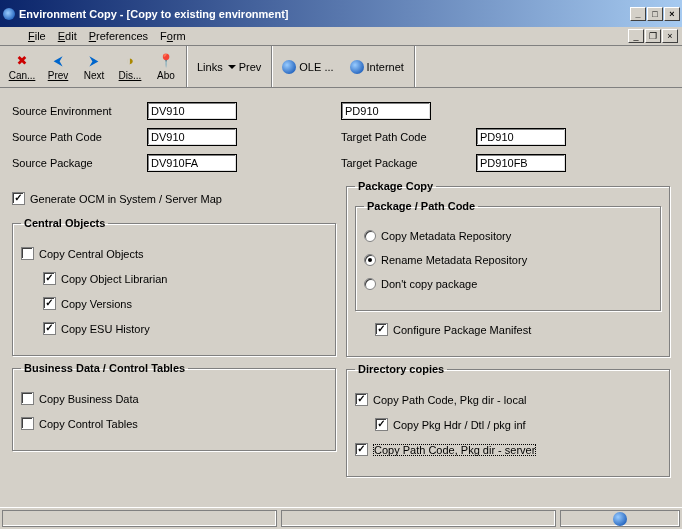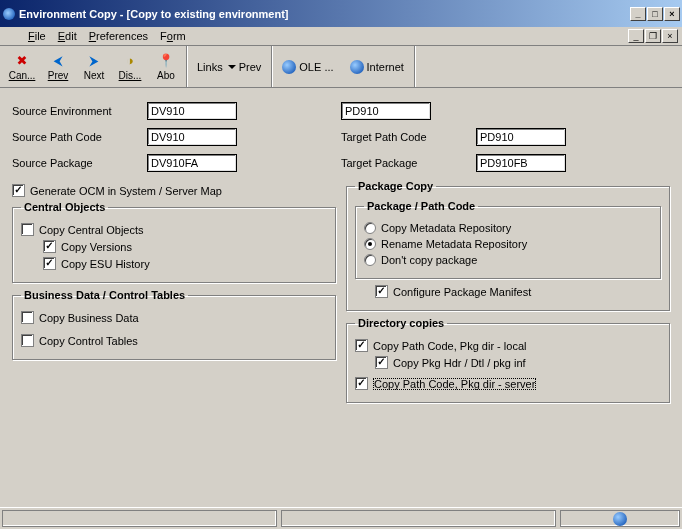--- a/index.html
+++ b/index.html
@@ -68,21 +68,21 @@
     position: relative;
   }
   .row { display:flex; }
   .col { flex:1; }
   .field-row { display:flex; align-items:center; margin: 4px 0 8px 0; }
   .field-label { width: 135px; }
   .text-input {
     background:#fff; border:1px solid #000; box-shadow: inset -1px -1px 0 #dfdfdf, inset 1px 1px 0 #808080;
     height:18px; padding:1px 3px; font: inherit; width: 90px;
   }
-  .checkbox-wrap { display:flex; align-items:center; gap:5px; margin: 4px 0; }
+  .checkbox-wrap { display:flex; align-items:center; gap:5px; margin: 12px 0; }
   .cb {
     width:13px; height:13px; background:#fff; border:1px solid #808080;
     box-shadow: inset -1px -1px 0 #fff, inset 1px 1px 0 #404040;
     display:flex; align-items:center; justify-content:center;
     font-size:10px; line-height:10px;
   }
   .cb.checked::after { content:"✓"; color:#000; font-weight:bold; position:relative; top:-1px;}
   .radio {
     width:12px; height:12px; border-radius:50%; background:#fff; border:1px solid #808080;
     box-shadow: inset -1px -1px 0 #fff, inset 1px 1px 0 #404040;
@@ -224,20 +224,24 @@
       <div class="checkbox-wrap">
         <span class="cb checked"></span>
         <span>Generate OCM in System / Server Map</span>
       </div>
 
       <fieldset>
         <legend>Central Objects</legend>
         <div class="checkbox-wrap">
           <span class="cb"></span>
           <span>Copy Central Objects</span>
+        </div>
+        <div class="checkbox-wrap indent">
+          <span class="cb checked"></span>
+          <span>Copy Object Librarian</span>
         </div>
         <div class="checkbox-wrap indent">
           <span class="cb checked"></span>
           <span>Copy Versions</span>
         </div>
         <div class="checkbox-wrap indent">
           <span class="cb checked"></span>
           <span>Copy ESU History</span>
         </div>
       </fieldset>

